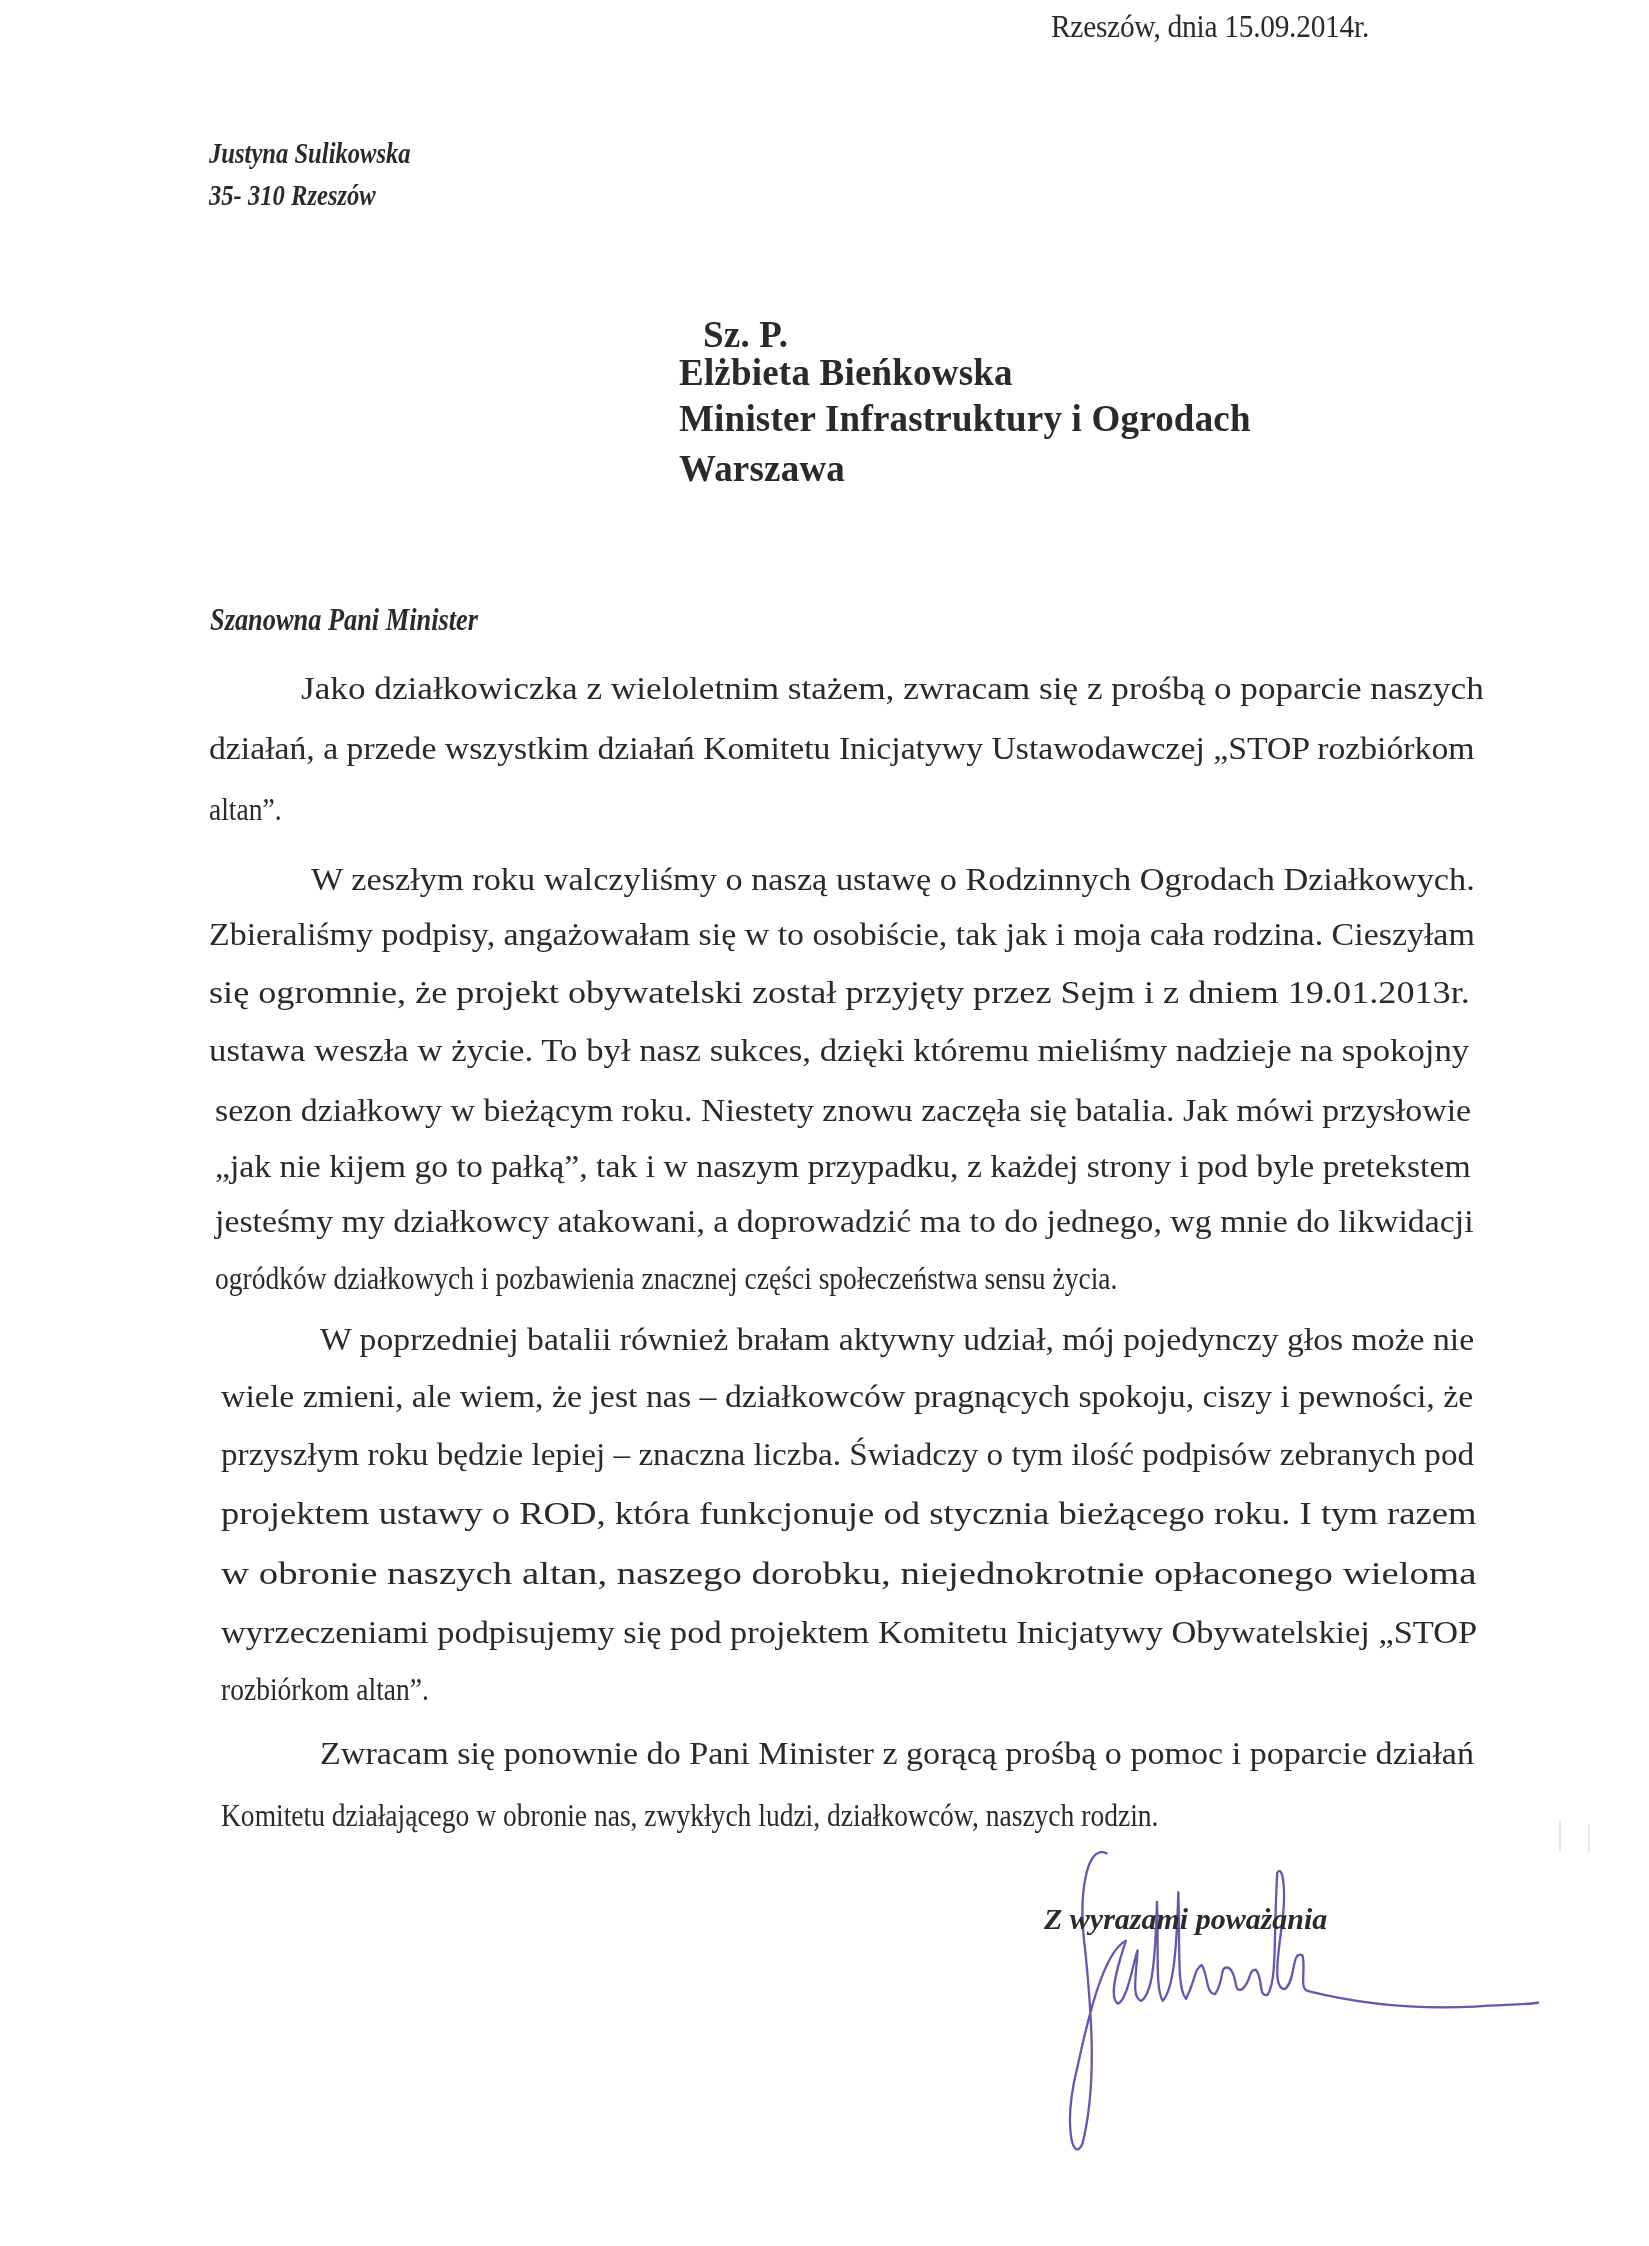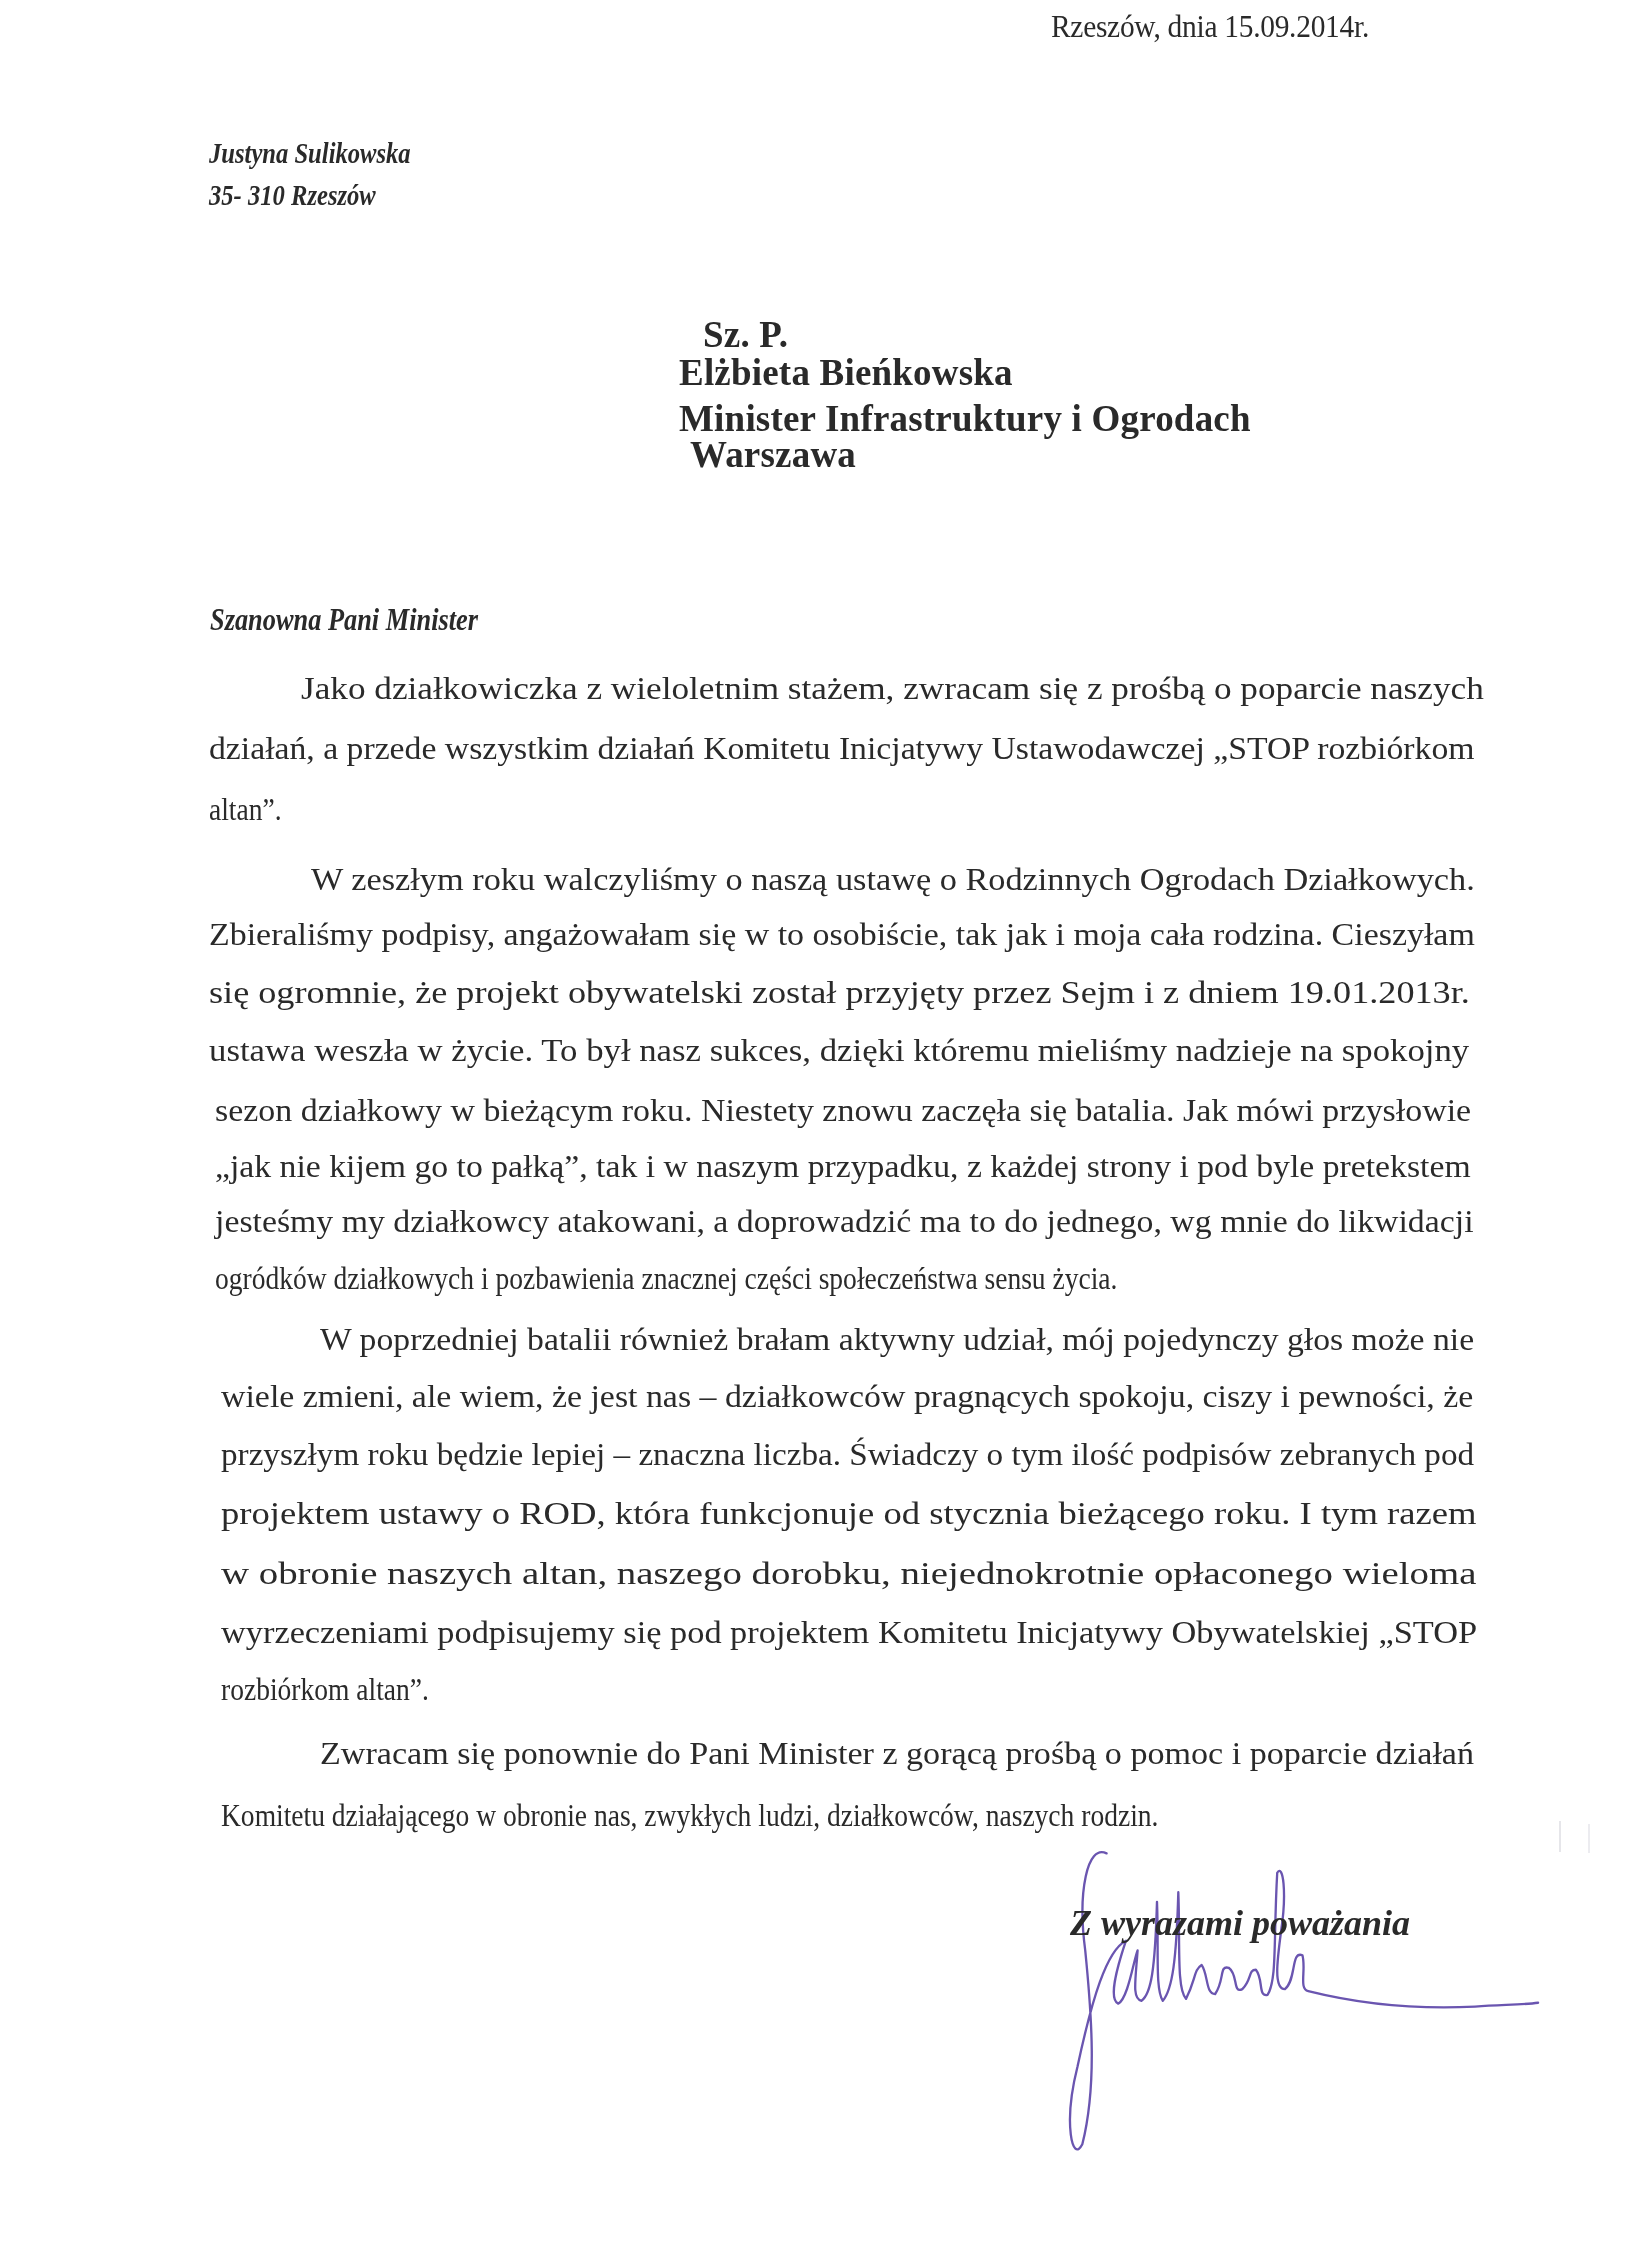--- a/index.html
+++ b/index.html
@@ -8,24 +8,24 @@
   .page { position: absolute; left: 0; top: 0; width: 1650px; height: 2246px; background: #ffffff; padding-left: 24px; }
   .abs { position: absolute; white-space: nowrap; }
   .date { left: 1051px; top: 7.8px; font-size: 32px; letter-spacing: -0.3px; transform: scaleX(0.92); transform-origin: left top; }
   .sender { left: 209px; font-size: 30px; font-style: italic; font-weight: bold; transform: scaleX(0.82); transform-origin: left top; }
   .sender.l1 { top: 136px; }
   .sender.l2 { top: 178px; }
   .addr { left: 679px; font-size: 37px; font-weight: bold; letter-spacing: 0.2px; }
   .addr.l1 { top: 313px; margin-left: 24px; }
   .addr.l2 { top: 351px; }
   .addr.l3 { top: 397px; }
-  .addr.l4 { top: 433px; margin-left: 11px; }
+  .addr.l4 { top: 447px; }
   .salute { left: 210px; top: 602px; font-size: 31px; font-style: italic; font-weight: bold; transform: scaleX(0.85); transform-origin: left top; }
   .bl { font-size: 32px; transform-origin: left top; }
-  .closing { left: 1070px; top: 1902px; font-size: 36px; font-style: italic; font-weight: bold; }
+  .closing { left: 1044px; top: 1902px; font-size: 30px; font-style: italic; font-weight: bold; }
   .sig { position: absolute; left: 1048px; top: 1834px; width: 505px; height: 320px; }
   .scan-mark { position: absolute; left: 1559px; top: 1821px; width: 1.9px; height: 31px; background: #e6e6ea; }
   .scan-mark2 { position: absolute; left: 1588px; top: 1824px; width: 1.9px; height: 29px; background: #ececf0; }
 </style>
 </head>
 <body>
 
 <div class="page">
 
   <div class="abs date">Rzeszów, dnia 15.09.2014r.</div>

